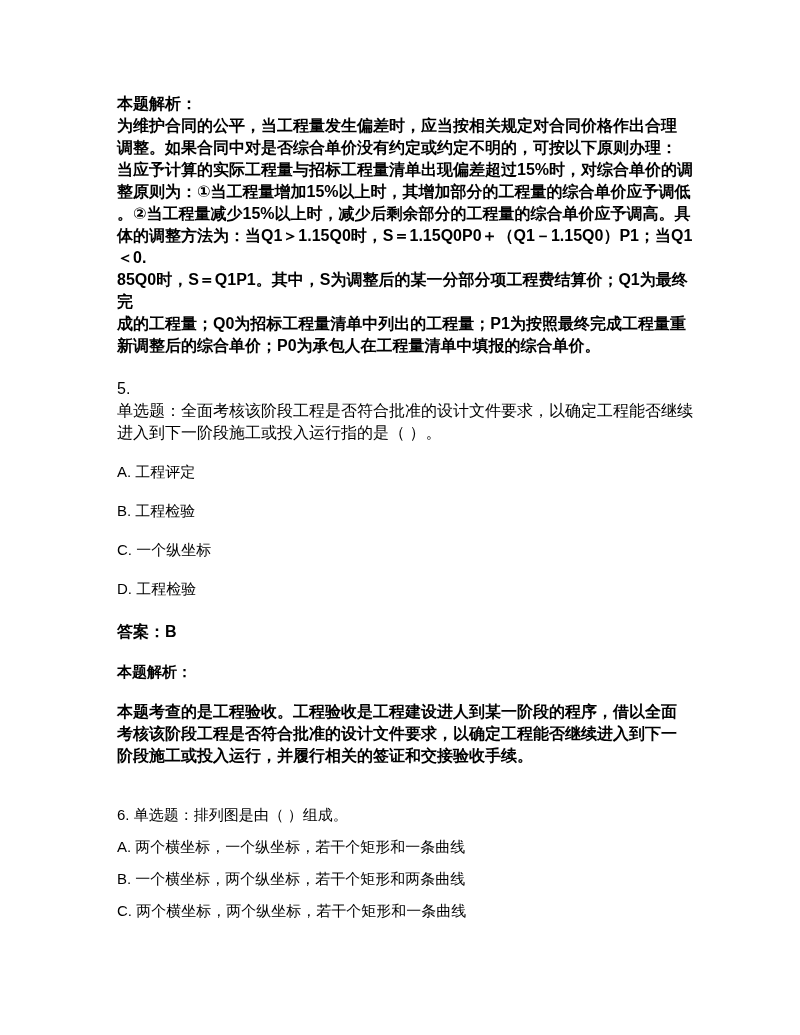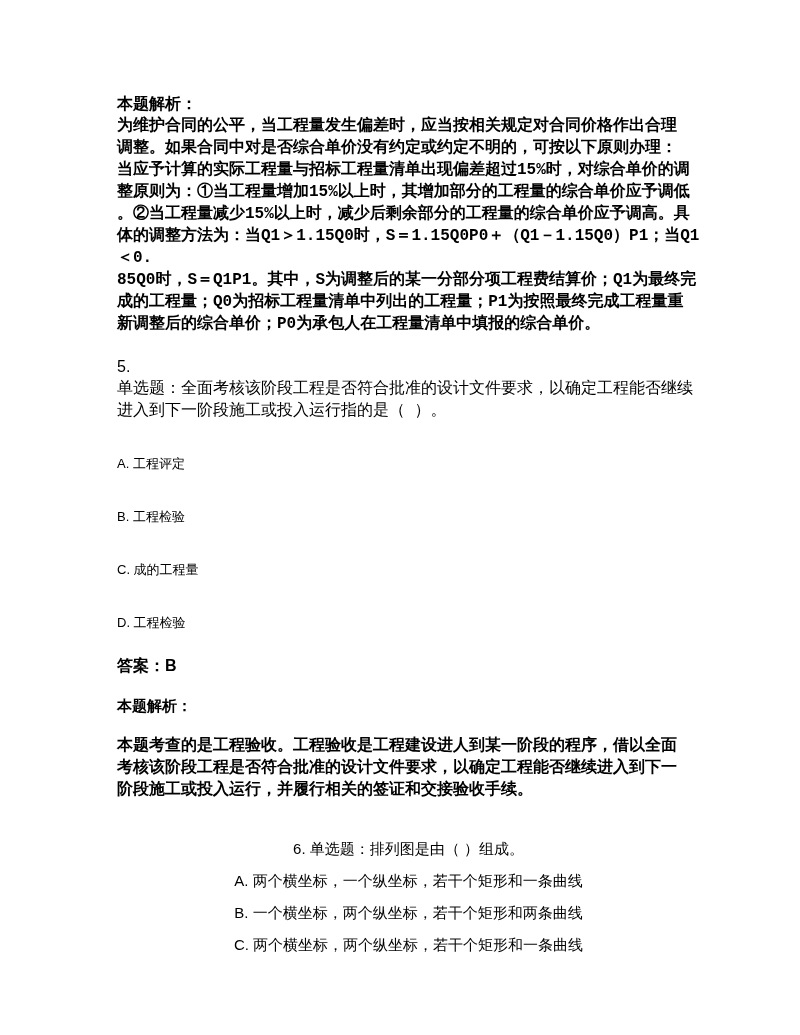--- a/index.html
+++ b/index.html
@@ -16,40 +16,40 @@
     line-height: 22px;
     overflow: hidden;
   }
   .page {
     box-sizing: border-box;
     width: 800px;
     height: 806px;
     padding: 93px 100px 0 117px;
   }
   .bold { font-weight: 700; }
-  .pre { white-space: pre-line; font-family: Liberation Mono, monospace; }
+  .pre { white-space: pre-line; }
   .q5-block { margin-top: 21px; }
   .qnum { }
   .stem { }
   .opt {
-    font-size: 13px;
-    margin-top: 31px;
+    font-size: 15px;
+    margin-top: 17px;
   }
   .answer {
     margin-top: 21px;
     font-size: 16px;
   }
   .analysis-heading2 {
     margin-top: 18px;
     font-size: 15px;
   }
   .analysis-text2 {
     margin-top: 18px;
   }
-  .q6-block { margin-top: 37px; text-align: center; }
+  .q6-block { margin-top: 37px; }
   .q6-stem { font-size: 15px; }
   .opt6 {
     font-size: 15px;
     margin-top: 10px;
   }
 </style>
 </head>
 <body>
 
 <div class="page">
@@ -67,21 +67,21 @@
 新调整后的综合单价；P0为承包人在工程量清单中填报的综合单价。</div>
   </section>
 
   <section class="q5-block">
     <div class="qnum">5.</div>
     <div class="stem pre">单选题：全面考核该阶段工程是否符合批准的设计文件要求，以确定工程能否继续
 进入到下一阶段施工或投入运行指的是（  ）。</div>
 
     <div class="opt">A. 工程评定</div>
     <div class="opt">B. 工程检验</div>
-    <div class="opt">C. 成的工程量</div>
+    <div class="opt">C. 一个纵坐标</div>
     <div class="opt">D. 工程检验</div>
 
     <div class="answer bold">答案：B</div>
 
     <div class="analysis-heading2 bold">本题解析：</div>
     <div class="analysis-text2 bold pre">本题考查的是工程验收。工程验收是工程建设进人到某一阶段的程序，借以全面
 考核该阶段工程是否符合批准的设计文件要求，以确定工程能否继续进入到下一
 阶段施工或投入运行，并履行相关的签证和交接验收手续。</div>
   </section>
 

